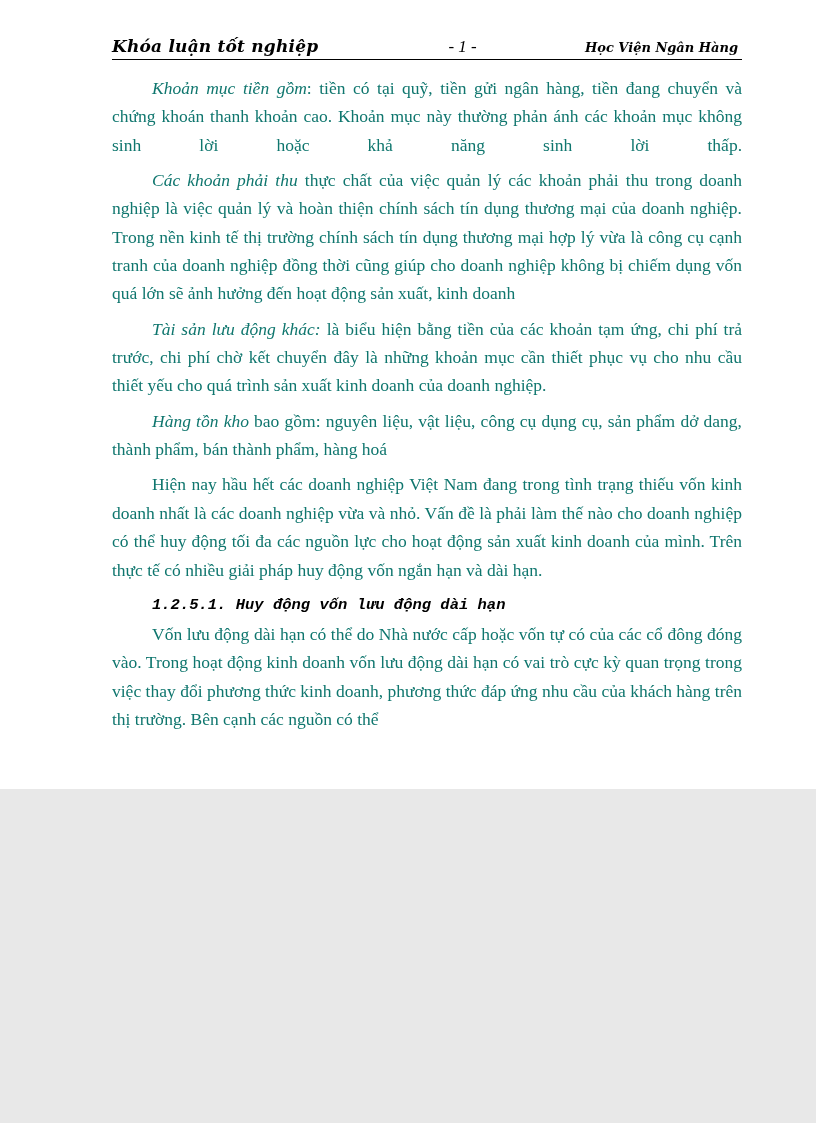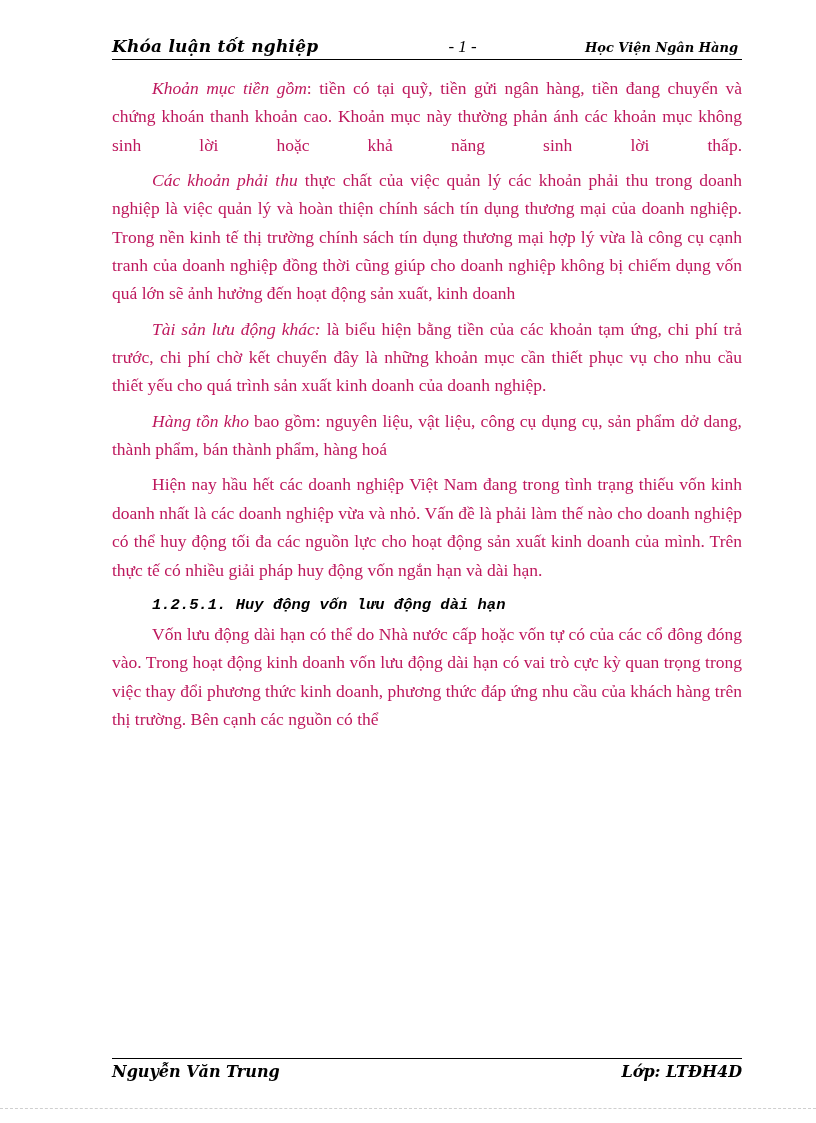--- a/index.html
+++ b/index.html
@@ -5,21 +5,21 @@
   html, body {
     margin: 0;
     padding: 0;
     background: #e8e8e8;
   }
   body {
     font-family: "Liberation Serif", serif;
   }
   .page {
     width: 816px;
-    height: 1123px;
+    height: 789px;
     background: #ffffff;
     position: relative;
     box-sizing: border-box;
     overflow: hidden;
   }
   .sheet {
     position: absolute;
     left: 112px;
     top: 36px;
     width: 630px;
@@ -56,21 +56,21 @@
   .body-text {
     margin-top: 14px;
   }
   p.para {
     margin: 0 0 7px 0;
     font-size: 17.5px;
     line-height: 1.62;
     text-align: justify;
     text-indent: 40px;
     text-justify: inter-word;
-    color: #be185d;
+    color: #0f766e;
   }
   p.para.last-line-stretch {
     text-align-last: justify;
   }
   .run-italic {
     font-style: italic;
   }
   h3.heading {
     margin: 12px 0 6px 0;
     font-family: "DejaVu Serif", serif;

